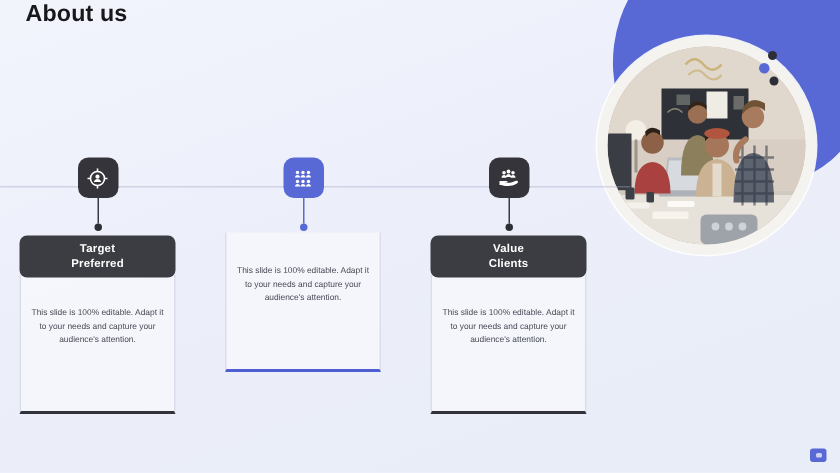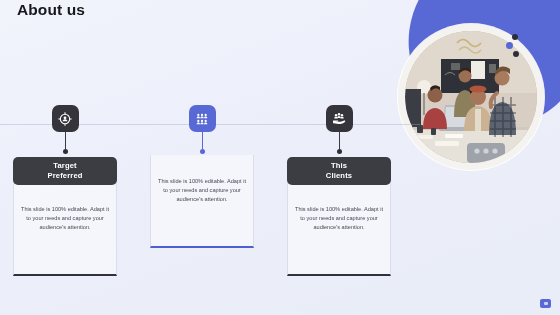--- a/index.html
+++ b/index.html
@@ -348,21 +348,21 @@
           <path d="M9.4 10.4c0-1.8 1.2-3 2.6-3s2.6 1.2 2.6 3z"></path>
         <circle cx="16.5" cy="6.2" r="1.8"></circle>
           <path d="M14 11.2c0-1.7 1.1-2.8 2.5-2.8s2.5 1.1 2.5 2.8z"></path>
         <path d="M3 14.4c3 0 5.2 0 7.2 0 1 0 1.3 1.5 0 1.5-1 0-2 0-2.7 0 3.2.6 7.4.5 10.1-.9 1.4-.7 2.6-1.1 3.6-.2.8.8-.2 1.8-1.3 2.5-3.6 2.3-9.1 2.9-13.5 1.6-1.2-.3-2.2-.4-3.4-.4z"></path>
       </svg>
     </div>
     <div class="stem"></div>
     <div class="stem-dot"></div>
     <div class="card-head head-dark">
       <span>
-        <span>This</span><br>
+        <span>Value</span><br>
         <span>Clients</span>
       </span>
     </div>
     <div class="card-body">
       <div class="card-text">This slide is 100% editable. Adapt it to your needs and capture your audience's attention.</div>
     </div>
   </div>
 
   <div class="corner-badge">
     <span></span>

